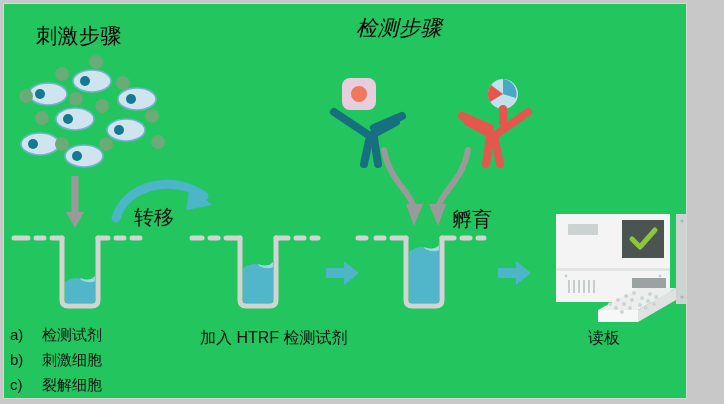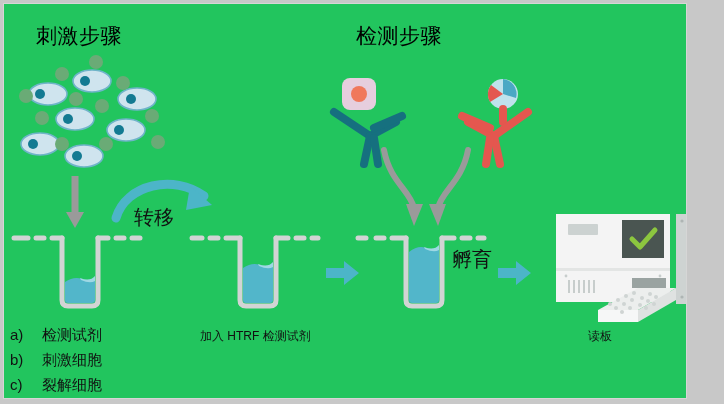--- a/index.html
+++ b/index.html
@@ -14,40 +14,40 @@
     background:#22c55e;
     border:1px solid #d6d6d6;
     box-sizing:border-box;
     overflow:hidden;
   }
   .abs{position:absolute;}
   .title{
     font-size:21px;color:#000;white-space:nowrap;letter-spacing:.5px;
   }
   .caption{
-    font-size:12px;color:#111;white-space:nowrap;
+    font-size:16px;color:#111;white-space:nowrap;
   }
   .smalllabel{
     font-size:20px;color:#111;white-space:nowrap;
   }
   .listrow{
     font-size:15px;color:#111;white-space:nowrap;
     display:flex;gap:14px;
   }
   .listrow .idx{width:18px;}
   svg{display:block;overflow:visible;}
 </style>
 </head>
 <body>
 
 <div id="canvas">
 
   <div class="abs title" style="left:32px;top:18px;">刺激步骤</div>
 
-  <div class="abs title" style="left:352px;top:18px;">检测步骤</div>
+  <div class="abs title" style="left:352px;top:10px;font-style:italic;">检测步骤</div>
 
   <div class="abs" style="left:14px;top:52px;">
     <svg width="160" height="120" viewBox="0 0 160 120">
       <g>
         <g>
           <ellipse cx="30" cy="38" rx="19" ry="11" fill="#cfe4ee" stroke="#6fb4c9" stroke-width="1.6"></ellipse>
           <circle cx="22" cy="38" r="5" fill="#137a92"></circle>
         </g>
         <g>
           <ellipse cx="74" cy="25" rx="19" ry="11" fill="#cfe4ee" stroke="#6fb4c9" stroke-width="1.6"></ellipse>
@@ -144,21 +144,21 @@
       <g>
         <path d="M8 4 C14 36, 34 44, 38 62" stroke="#9a9a9a" stroke-width="6" fill="none" stroke-linecap="round"></path>
         <path d="M30 58 L38 80 L47 58 Z" fill="#9a9a9a"></path>
       </g>
       <g>
         <path d="M92 4 C86 36, 66 44, 62 62" stroke="#9a9a9a" stroke-width="6" fill="none" stroke-linecap="round"></path>
         <path d="M53 58 L62 80 L70 58 Z" fill="#9a9a9a"></path>
       </g>
     </svg>
   </div>
-  <div class="abs smalllabel" style="left:448px;top:202px;margin-top:40px;">孵育</div>
+  <div class="abs smalllabel" style="left:448px;top:202px;">孵育</div>
 
   <div class="abs" style="left:8px;top:228px;">
     <svg width="130" height="80" viewBox="0 0 130 80">
       <path d="M2 6 L16 6" stroke="#d2d4d4" stroke-width="5" stroke-linecap="round"></path>
       <path d="M24 6 L32 6" stroke="#d2d4d4" stroke-width="5" stroke-linecap="round"></path>
       <path d="M40 6 L50 6" stroke="#d2d4d4" stroke-width="5" stroke-linecap="round"></path>
       <path d="M86 6 L96 6" stroke="#d2d4d4" stroke-width="5" stroke-linecap="round"></path>
       <path d="M104 6 L112 6" stroke="#d2d4d4" stroke-width="5" stroke-linecap="round"></path>
       <path d="M120 6 L128 6" stroke="#d2d4d4" stroke-width="5" stroke-linecap="round"></path>
       <path d="M50 6 L50 68 Q50 74 56 74 L80 74 Q86 74 86 68 L86 6" stroke="#d2d4d4" stroke-width="5" fill="none" stroke-linecap="round"></path>

